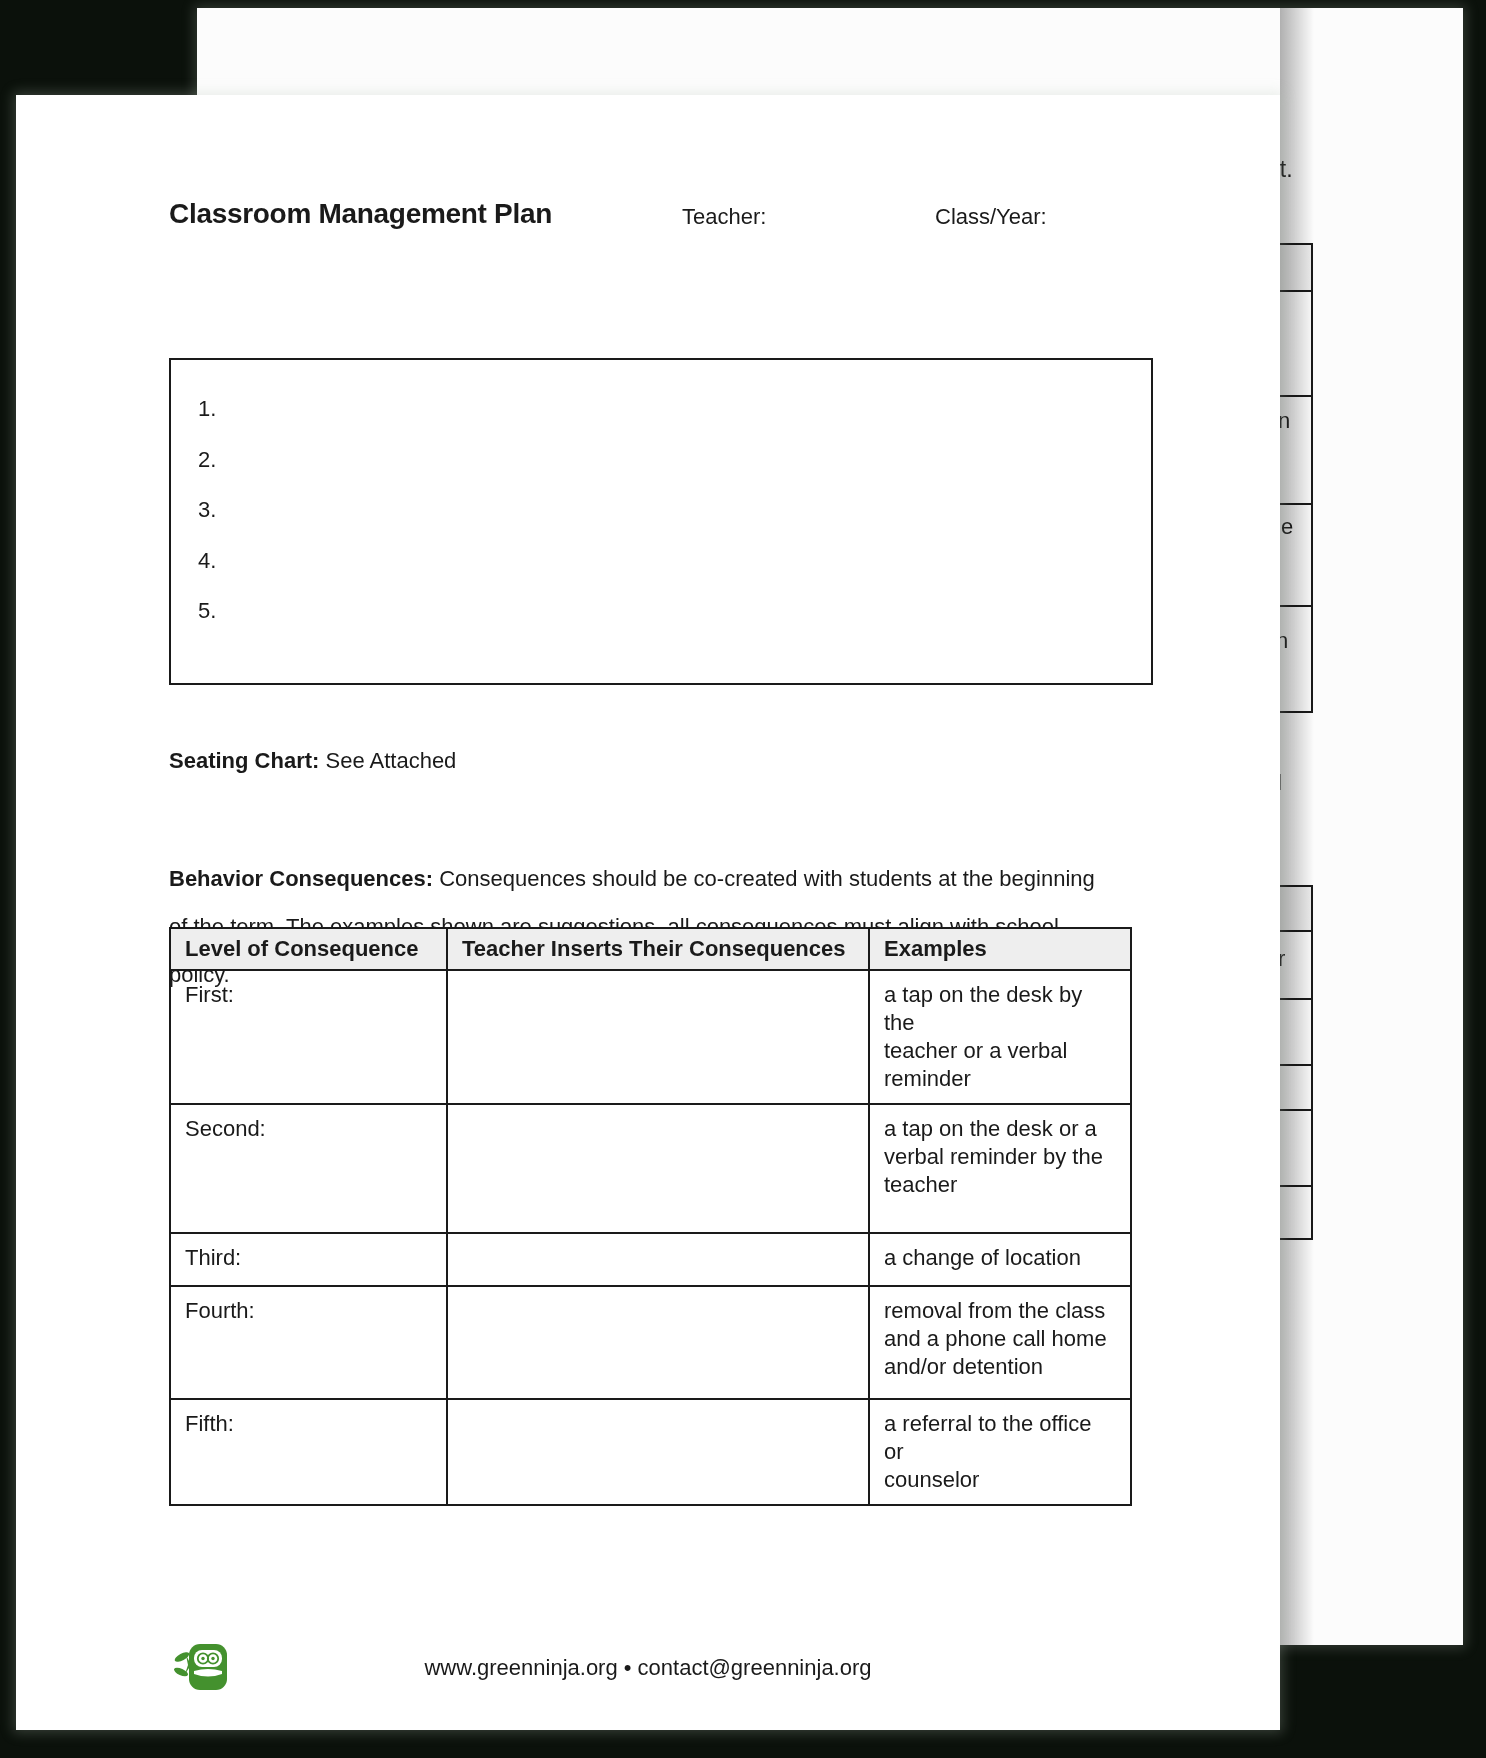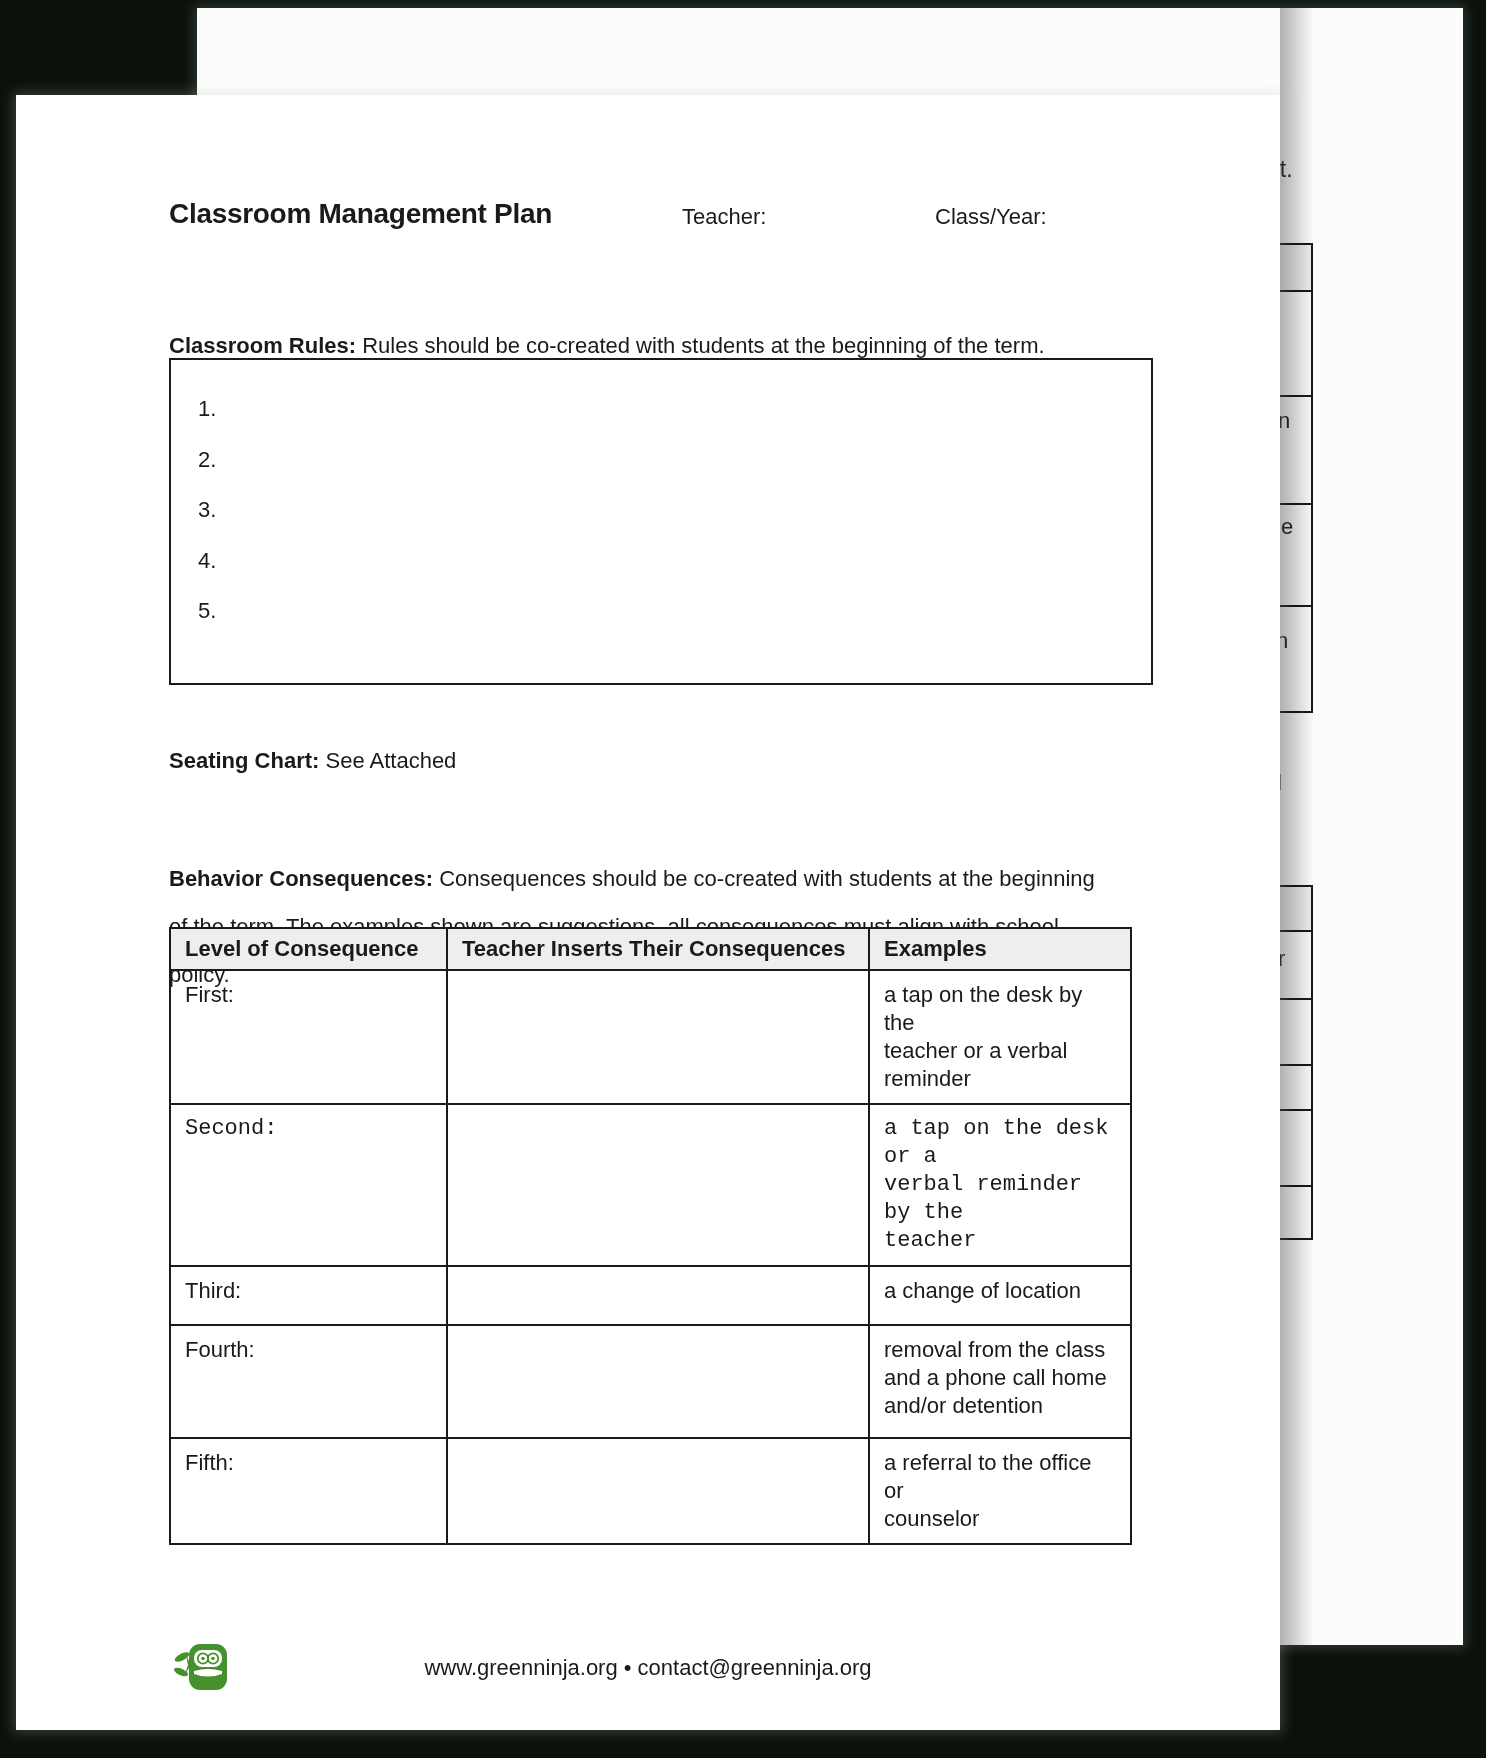--- a/index.html
+++ b/index.html
@@ -97,23 +97,20 @@
 
   <div id="back-shadow"></div>
 </div>
 
 <div class="page" id="front-page">
 
   <div class="abs" id="doc-title" style="left:153px;top:103px;text-align:center;">Classroom Management Plan</div>
   <div class="abs body-text" style="left:666px;top:107px;">Teacher:</div>
   <div class="abs body-text" style="left:919px;top:107px;">Class/Year:</div>
 
-  <div class="abs body-text" style="left:153px;top:206px;width:980px;">
-    <span class="b">Classroom Rules:</span><span> Rules should be co-created with students at the beginning of the term.</span>
-  </div>
 
   <div class="abs" id="rules-box">
     <div class="rule-item">1.</div>
     <div class="rule-item">2.</div>
     <div class="rule-item">3.</div>
     <div class="rule-item">4.</div>
     <div class="rule-item">5.</div>
   </div>
 
   <div class="abs body-text" style="left:153px;top:621px;">
@@ -138,28 +135,28 @@
       <th>Teacher Inserts Their Consequences</th>
       <th>Examples</th>
     </tr>
     <tr style="height:115px;">
       <td>First:</td>
       <td></td>
       <td class="cell-pre">a tap on the desk by the
 teacher or a verbal
 reminder</td>
     </tr>
-    <tr style="height:129px;font-family:Liberation Mono, monospace;">
+    <tr style="height:129px;">
       <td>Second:</td>
       <td></td>
       <td class="cell-pre">a tap on the desk or a
 verbal reminder by the
 teacher</td>
     </tr>
-    <tr style="height:59px;">
+    <tr style="height:53px;">
       <td>Third:</td>
       <td></td>
       <td class="cell-pre">a change of location</td>
     </tr>
     <tr style="height:113px;">
       <td>Fourth:</td>
       <td></td>
       <td class="cell-pre">removal from the class
 and a phone call home
 and/or detention</td>

